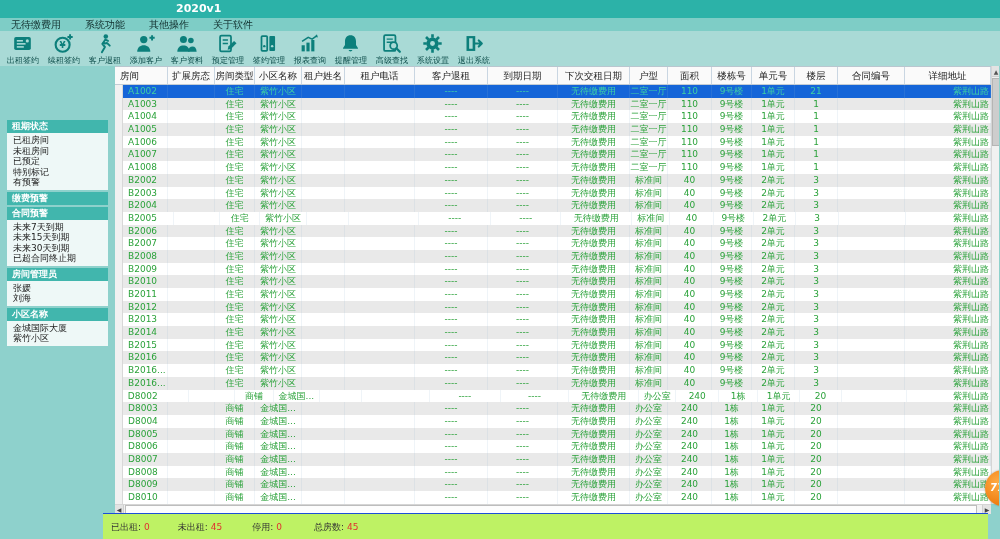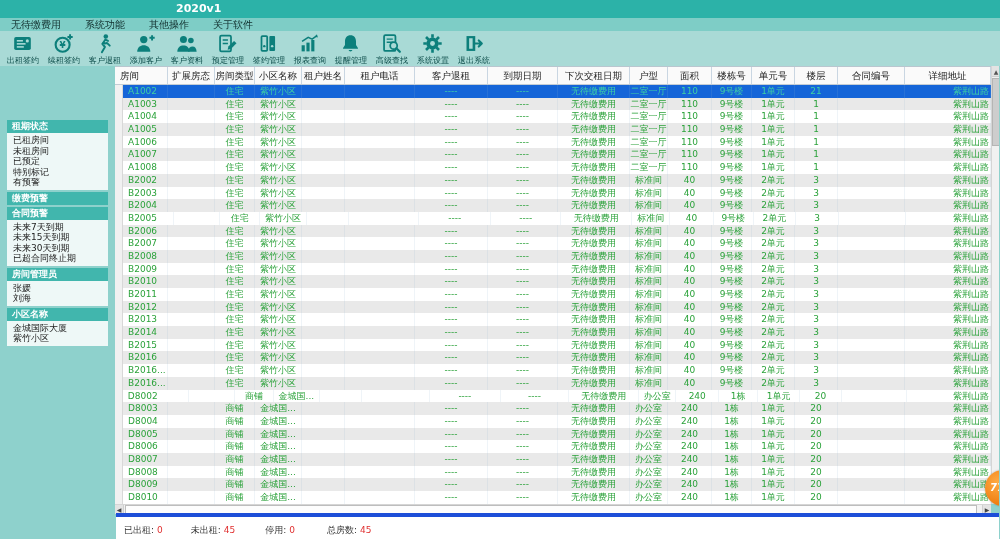--- a/index.html
+++ b/index.html
@@ -50,21 +50,21 @@
   .vscroll .arrow { position:absolute; left:0; width:8px; height:11px; background:#e3e3e3; color:#555; font-size:6px; text-align:center; line-height:11px; }
   .vscroll .up { top:0; border-bottom:1px solid #cfcfcf; }
   .vscroll .down { bottom:0; border-top:1px solid #cfcfcf; }
   .vscroll .thumb { position:absolute; left:0; top:12px; width:8px; height:68px; background:#cdcdcd; border:1px solid #b5b5b5; }
   .hscroll { position:absolute; left:115px; top:504px; width:876px; height:9px; background:#f1f1f1; border-top:1px solid #d5d5d5; }
   .hscroll .arrow { position:absolute; top:0; width:9px; height:9px; background:#e3e3e3; color:#444; font-size:6px; text-align:center; line-height:9px; }
   .hscroll .left { left:0; border-right:1px solid #cfcfcf; }
   .hscroll .right { right:0; border-left:1px solid #cfcfcf; }
   .hscroll .thumb { position:absolute; top:0; left:10px; width:852px; height:9px; background:#fdfdfd; border:1px solid #bdbdbd; }
   
-  .statusbar { position:absolute; left:116px; top:513px; width:885px; height:26px; background:#ffffff; border-top:4px solid #1d4ed8; font-size:9px; line-height:26px; white-space:nowrap; }
+  .statusbar { position:absolute; left:103px; top:513px; width:885px; height:26px; background:#bef264; border-top:1px solid #1d4ed8; font-size:9px; line-height:26px; white-space:nowrap; }
   .status-item { display:inline-block; color:#333; }
   .status-item .val { color:#e03030; margin-left:3px; }
   
   .float-badge { position:absolute; left:985px; top:470px; width:36px; height:36px; border-radius:50%; background:radial-gradient(circle at 35% 35%, #ffab45, #ee7b0e 70%); color:#fff; font-size:10px; font-style:italic; font-weight:bold; line-height:36px; padding-left:5px; box-shadow:0 0 2px rgba(0,0,0,.3); }
   
   .right-edge { position:absolute; right:0; top:66px; width:1px; bottom:0; background:#8ed1cc; }
 </style>
 </head>
 <body>
 

